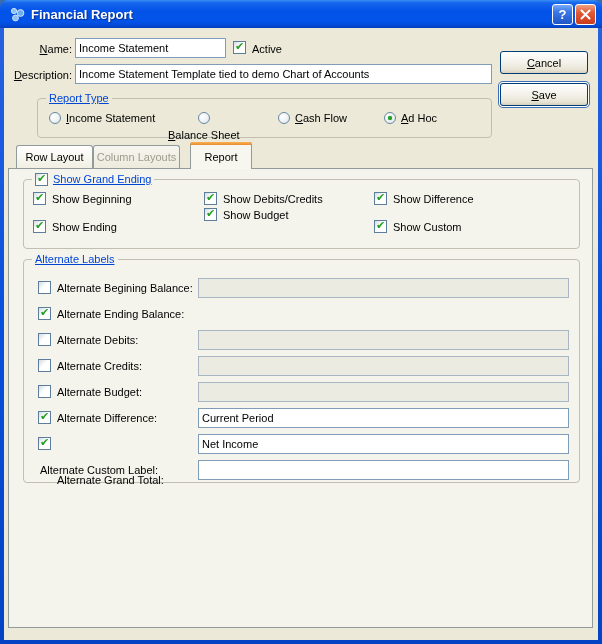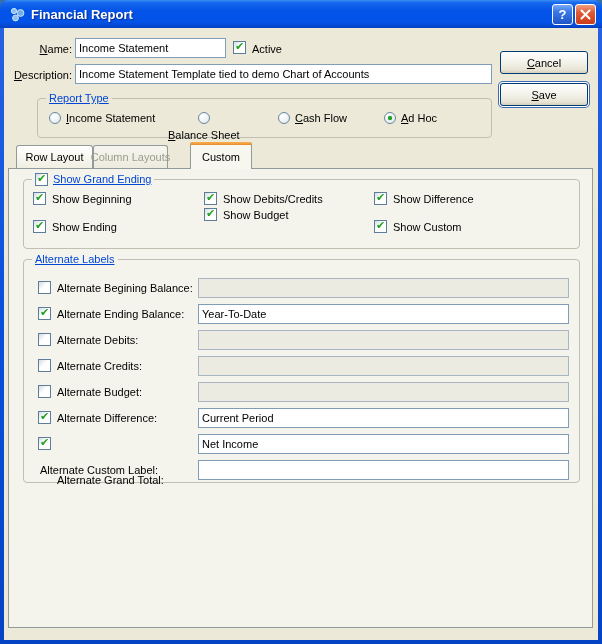--- a/index.html
+++ b/index.html
@@ -175,25 +175,25 @@
       </div>
       <div class="raditem" style="left:346px;top:13px;">
         <span class="radio on"></span>
         <span><span class="u">A</span><span>d Hoc</span></span>
       </div>
     </div>
 
     <div class="tab" style="left:12px;width:77px;">
         <span>Row Layout</span>
       </div>
-    <div class="tab disabled" style="left:89px;width:75px;">
+    <div class="tab disabled" style="left:89px;width:87px;">
         <span>Column Layouts</span>
       </div>
     <div class="tab selected" style="left:186px;width:62px;">
-        <span>Custom</span>
+        <span>Report</span>
       </div>
 
     <div class="tabpanel">
 
       <div class="groupbox" style="left:14px;top:10px;width:557px;height:70px;">
         <span class="legend legend-panel">
           <span class="cb on"></span>
           <span>Show Grand Ending</span>
         </span>
         <div class="cbitem" style="left:9px;top:12px;">
@@ -226,21 +226,20 @@
         <span class="legend legend-panel">
             <span>Alternate Labels</span>
           </span>
 
         <span class="cb" style="left:14px;top:21px;"></span>
         <span class="lbl" style="left:33px;top:22px;">Alternate Begining Balance:</span>
         <input class="txt disabled" style="left: 174px; top: 18px; width: 371px;" value="" disabled="">
 
         <span class="cb on" style="left:14px;top:47px;"></span>
         <span class="lbl" style="left:33px;top:48px;">Alternate Ending Balance:</span>
-        <input class="txt" style="left: 174px; top: 44px; width: 371px;" value="Year-To-Date">
 
         <span class="cb" style="left:14px;top:73px;"></span>
         <span class="lbl" style="left:33px;top:74px;">Alternate Debits:</span>
         <input class="txt disabled" style="left: 174px; top: 70px; width: 371px;" value="" disabled="">
 
         <span class="cb" style="left:14px;top:99px;"></span>
         <span class="lbl" style="left:33px;top:100px;">Alternate Credits:</span>
         <input class="txt disabled" style="left: 174px; top: 96px; width: 371px;" value="" disabled="">
 
         <span class="cb" style="left:14px;top:125px;"></span>

